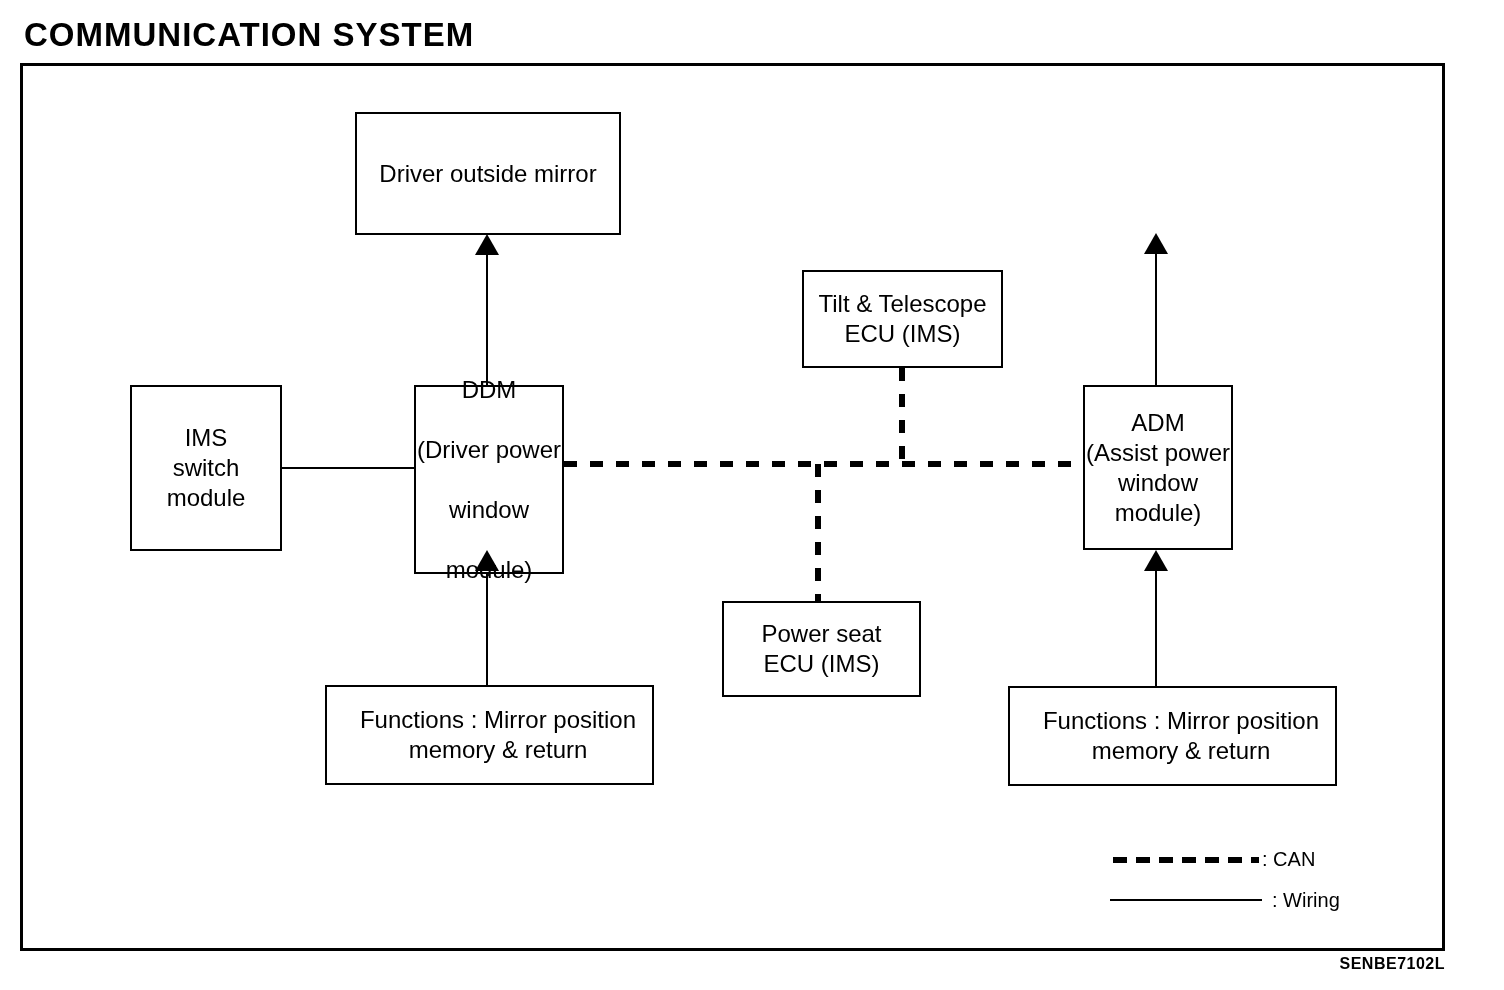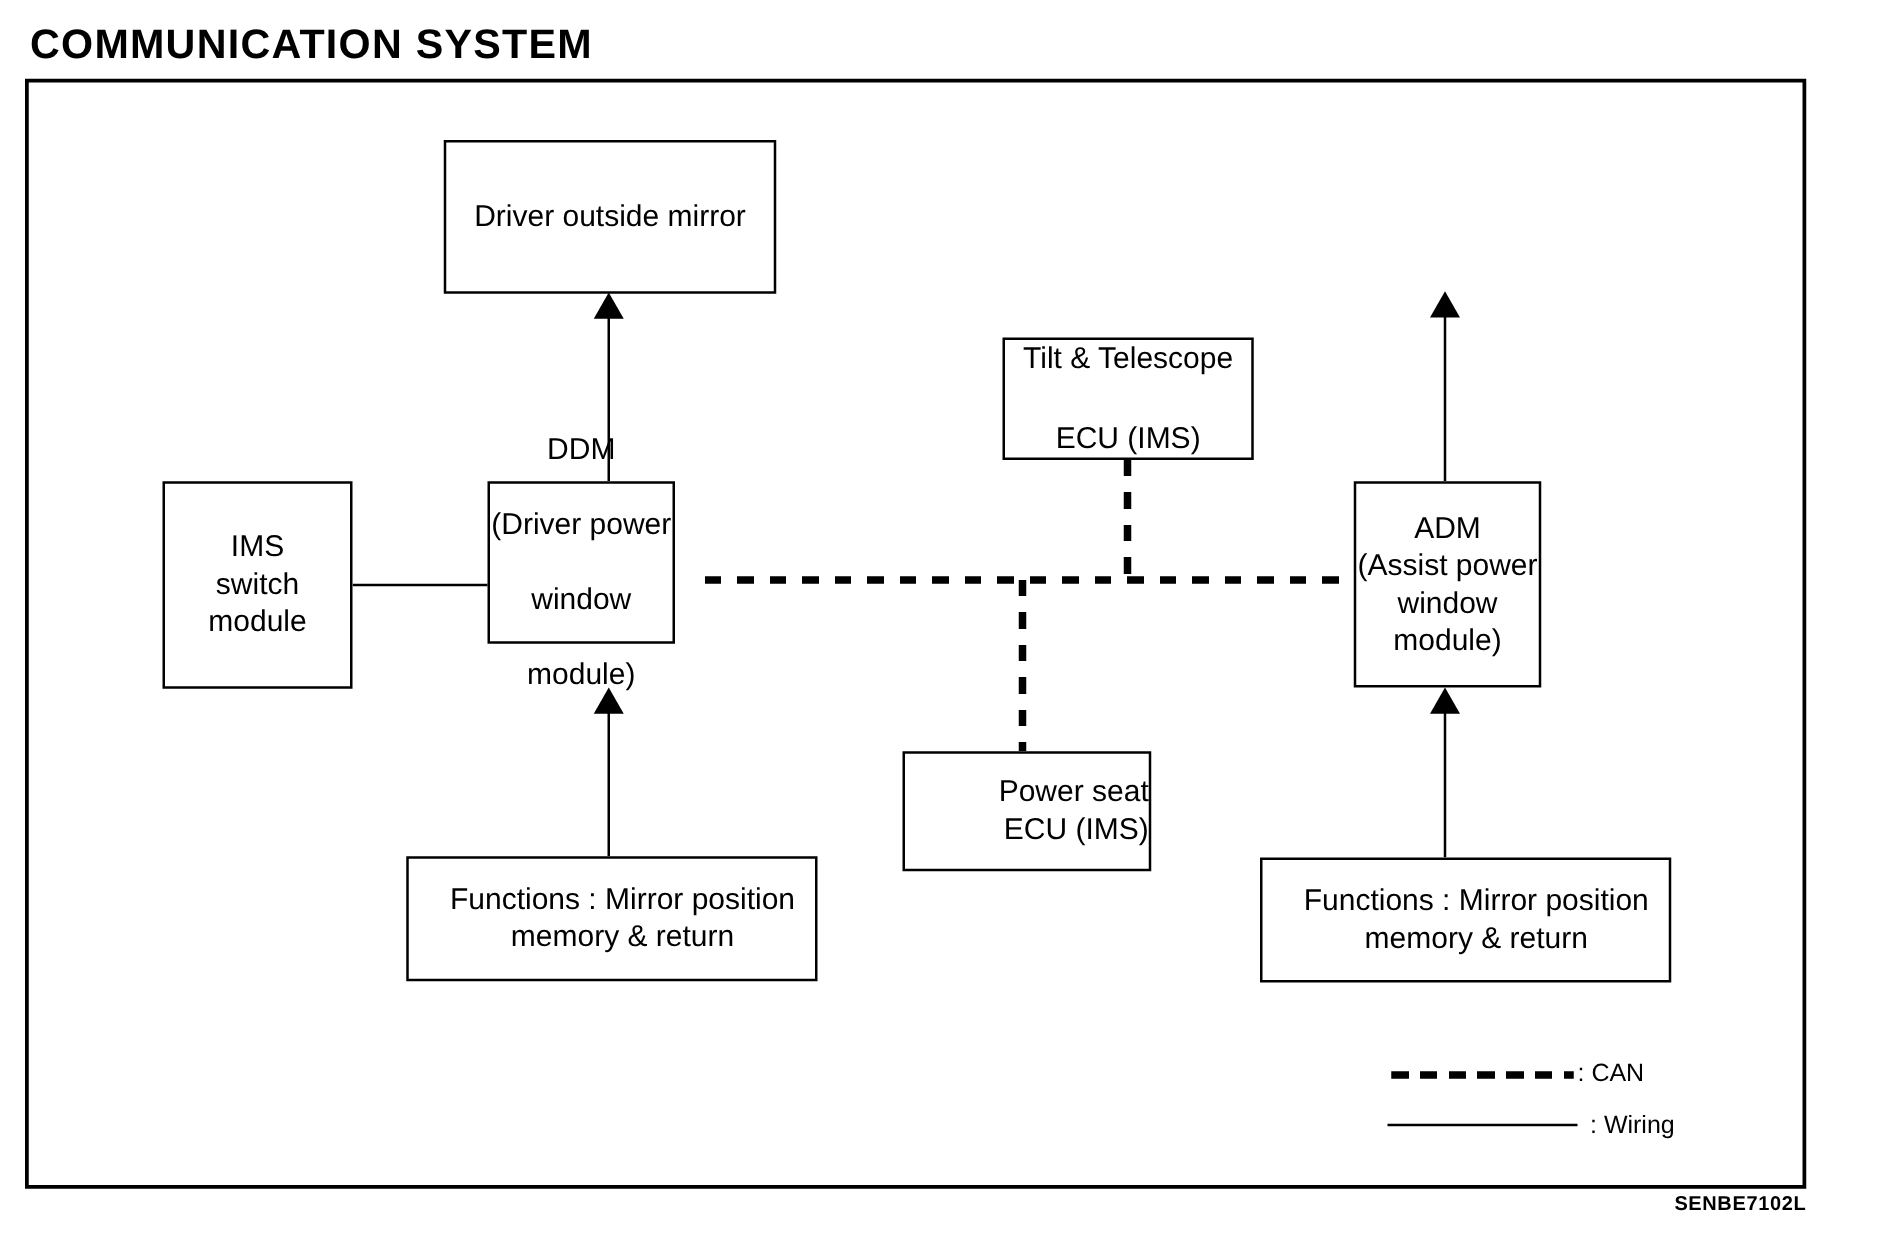--- a/index.html
+++ b/index.html
@@ -44,25 +44,25 @@
     z-index: 2;
   }
   .box.left-text {
     align-items: center;
     text-align: left;
     padding-left: 23px;
     padding-right: 6px;
   }
   #b-driver-mirror   { left: 355px;  top: 112px; width: 266px; height: 123px; }
   #b-assist-mirror   { left: 1022px; top: 112px; width: 268px; height: 121px; }
-  #b-tilt-ecu        { left: 802px;  top: 270px; width: 201px; height: 98px; justify-content: space-between;  }
+  #b-tilt-ecu        { left: 802px;  top: 270px; width: 201px; height: 98px;  }
   #b-ims-switch      { left: 130px;  top: 385px; width: 152px; height: 166px; }
-  #b-ddm             { left: 390px;  top: 385px; width: 150px; height: 130px; gap: 30px; }
+  #b-ddm             { left: 414px;  top: 385px; width: 150px; height: 189px; gap: 30px; }
   #b-adm             { left: 1083px; top: 385px; width: 150px; height: 165px; align-items: center; }
-  #b-power-seat      { left: 722px;  top: 601px; width: 199px; height: 96px; align-items: flex-end;  }
+  #b-power-seat      { left: 722px;  top: 601px; width: 199px; height: 96px;  }
   #b-functions-left  { left: 325px;  top: 685px; width: 329px; height: 100px; }
   #b-functions-right { left: 1008px; top: 686px; width: 329px; height: 100px; }
 
   .vline { position: absolute; width: 2px;  background: #000; z-index: 1; }
   .hline { position: absolute; height: 2px; background: #000; z-index: 1; }
   .dash-h {
     position: absolute; height: 6px; z-index: 1;
     background: repeating-linear-gradient(90deg, #000 0 13px, transparent 13px 26px);
   }
   .dash-v {

